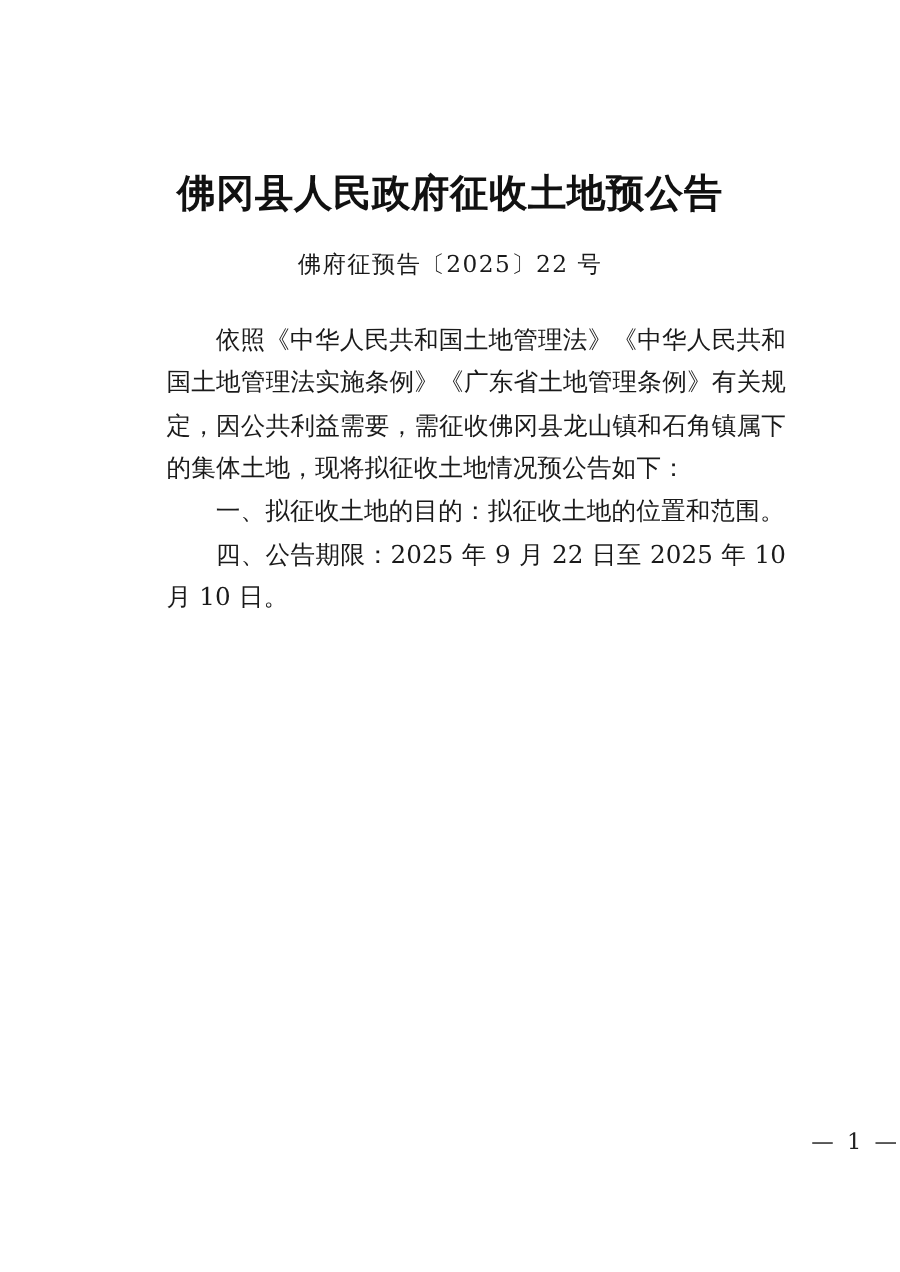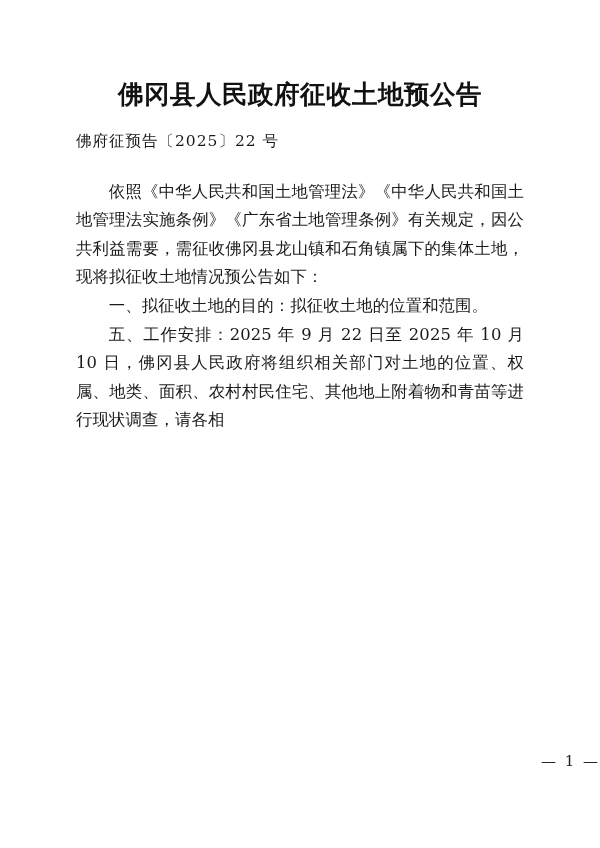--- a/index.html
+++ b/index.html
@@ -28,35 +28,35 @@
   
   .content {
     position: absolute;
     left: 76px;
     top: 0;
     width: 448px;
   }
 
   .doc-title {
     margin: 0;
-    padding-top: 79px;
+    padding-top: 114px;
     text-align: center;
     font-family: "DejaVu Serif", "Liberation Serif", serif;
     font-weight: bold;
     font-size: 25.5px;
     letter-spacing: 0.5px;
     line-height: 1.2;
     color: #111111;
     white-space: nowrap;
   }
 
   .doc-number {
     margin: 0;
     padding-top: 21px;
-    text-align: left;
+    text-align: center;
     font-size: 15.5px;
     letter-spacing: 1px;
     color: #1a1a1a;
     white-space: nowrap;
   }
 
   .body-text {
     padding-top: 26px;
   }
 
@@ -66,20 +66,21 @@
     line-height: 28.6px;
     text-align: justify;
     text-justify: inter-character;
     text-align-last: left;
     color: #1a1a1a;
     letter-spacing: 0.1px;
   }
 
   p.indent {
     text-indent: 2em;
+    margin-left: 35px;
   }
 
   .lead {
     font-weight: normal;
   }
 
   .footer-page {
     position: absolute;
     left: 0;
     top: 752px;
@@ -102,21 +103,21 @@
 
     <div class="body-text">
 
       <p class="para indent"><span>依照《中华人民共和国土地管理法》《中华人民共和国土地管理法实施条例》《广东省土地管理条例》有关规定，因公共利益需要，需征收佛冈县龙山镇和石角镇属下的集体土地，现将拟征收土地情况预公告如下：</span></p>
 
       <p class="para indent"><span class="lead">一、拟征收土地的目的：</span><span>拟征收土地的位置和范围。</span></p>
 
 
 
 
+      <p class="para indent"><span class="lead">四、公告期限：</span><span>2025 年 9 月 22 日至 2025 年 10 月 10 日。</span></p>
 
-      <p class="para indent"><span class="lead">五、工作安排：</span><span>2025 年 9 月 22 日至 2025 年 10 月 10 日，佛冈县人民政府将组织相关部门对土地的位置、权属、地类、面积、农村村民住宅、其他地上附着物和青苗等进行现状调查，请各相</span></p>
 
     </div>
 
     <div class="footer-page">— 1 —</div>
 
   </div>
 </div>
 
 </body></html>

